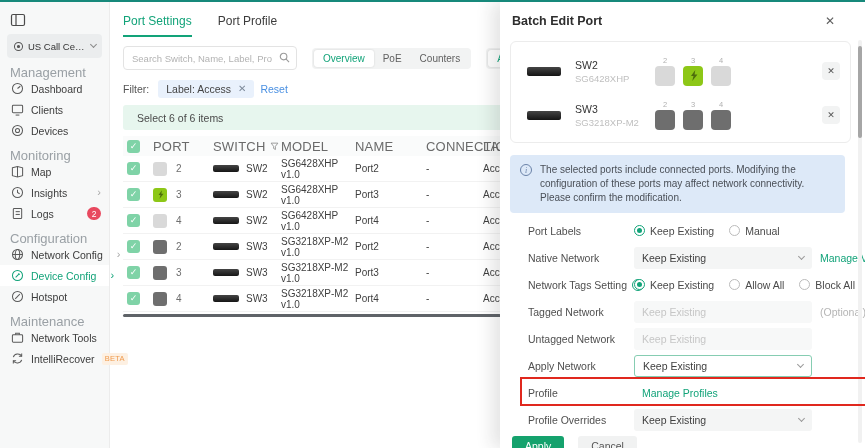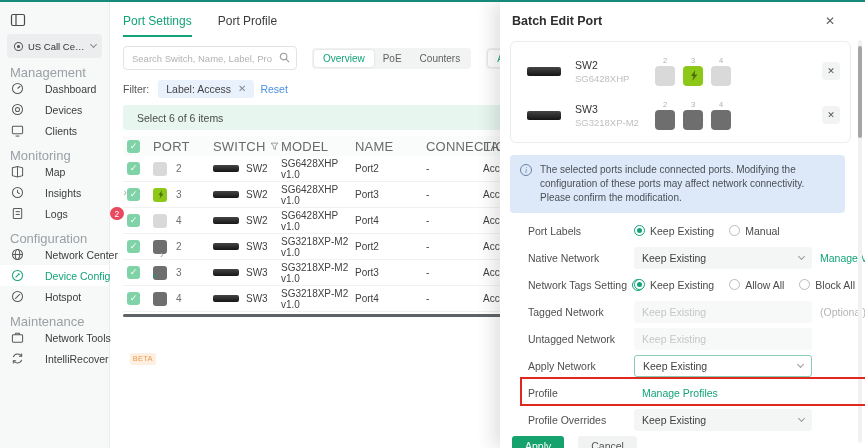--- a/index.html
+++ b/index.html
@@ -7,21 +7,21 @@
   body{position:relative;font-family:"Liberation Sans",sans-serif;background:#fff;color:#3c3c3c;-webkit-font-smoothing:antialiased}
   .topline{position:absolute;top:0;left:0;right:0;height:2px;background:#17897b;z-index:30}
 
   
   .sidebar{position:absolute;top:2px;left:0;width:110px;bottom:0;background:#f7f8f8;border-right:1px solid #ececec;z-index:2}
   .sb-toggle{margin:10px 0 0 10px;width:16px;height:16px;color:#4a4a4a;cursor:pointer}
   .site-select{margin:6px 7px 0 7px;height:24px;background:#ebedee;border-radius:4px;display:flex;align-items:center;gap:4px;padding:0 6px;font-size:9.5px;color:#333;cursor:pointer}
   .site-select .sname{flex:1;white-space:nowrap;overflow:hidden;text-overflow:ellipsis}
   .chev-dn{width:5px;height:5px;border-right:1.2px solid #8a8a8a;border-bottom:1.2px solid #8a8a8a;transform:rotate(45deg);margin-top:-3px;flex:none}
   .sb-section{margin:9px 0 0 10px;font-size:13px;line-height:11px;color:#9aa0a5}
-  .sb-item{display:flex;align-items:center;gap:21px;height:21px;padding:0 8px 0 11px;font-size:10.5px;color:#3c3c3c;cursor:pointer;white-space:nowrap}
+  .sb-item{display:flex;align-items:center;gap:7px;height:21px;padding:0 8px 0 11px;font-size:10.5px;color:#3c3c3c;cursor:pointer;white-space:nowrap}
   .sb-item.active{background:#fff;color:#12a379}
   .sb-ic{width:13px;height:13px;flex:none;color:#5a5a5a;display:flex}
   .sb-item.active .sb-ic{color:#12a379}
   .sb-ic svg{width:13px;height:13px}
   .sb-flex{flex:1}
   .sb-chevr{color:#a8a8a8;font-size:11px;line-height:1}
   .sb-badge{background:#e8495f;color:#fff;border-radius:8px;min-width:14px;height:13px;font-size:8.5px;display:flex;align-items:center;justify-content:center;padding:0 2px}
   .sb-beta{background:#fdf0e2;color:#ef9a4d;font-size:7.5px;padding:1.5px 3px;border-radius:2px;letter-spacing:.3px}
 
   
@@ -142,34 +142,34 @@
         <svg viewBox="0 0 14 14" fill="none" stroke="currentColor" stroke-width="1.1">
           <circle cx="7" cy="7" r="5.4"></circle>
           <line x1="7" y1="7" x2="10" y2="4.6"></line>
         </svg>
       </span>
     <span>Dashboard</span>
   </div>
   <div class="sb-item">
     <span class="sb-ic">
         <svg viewBox="0 0 14 14" fill="none" stroke="currentColor" stroke-width="1.1">
+          <rect x="1.5" y="2.5" width="11" height="8" rx="1"></rect>
+          <line x1="5" y1="13" x2="9" y2="13"></line>
+        </svg>
+      </span>
+    <span>Clients</span>
+  </div>
+  <div class="sb-item">
+    <span class="sb-ic">
+        <svg viewBox="0 0 14 14" fill="none" stroke="currentColor" stroke-width="1.1">
           <circle cx="7" cy="7" r="5.4"></circle>
           <circle cx="7" cy="7" r="2.2"></circle>
         </svg>
       </span>
     <span>Devices</span>
-  </div>
-  <div class="sb-item">
-    <span class="sb-ic">
-        <svg viewBox="0 0 14 14" fill="none" stroke="currentColor" stroke-width="1.1">
-          <rect x="1.5" y="2.5" width="11" height="8" rx="1"></rect>
-          <line x1="5" y1="13" x2="9" y2="13"></line>
-        </svg>
-      </span>
-    <span>Clients</span>
   </div>
 
   <div class="sb-section">Monitoring</div>
   <div class="sb-item">
     <span class="sb-ic">
         <svg viewBox="0 0 14 14" fill="none" stroke="currentColor" stroke-width="1.1">
           <path d="M1.5 3 L7 1.6 L12.5 3 V11.5 L7 12.9 L1.5 11.5 Z"></path>
           <line x1="7" y1="1.6" x2="7" y2="12.9"></line>
         </svg>
       </span>
@@ -201,21 +201,21 @@
 
   <div class="sb-section">Configuration</div>
   <div class="sb-item">
     <span class="sb-ic">
         <svg viewBox="0 0 14 14" fill="none" stroke="currentColor" stroke-width="1.1">
           <circle cx="7" cy="7" r="5.4"></circle>
           <ellipse cx="7" cy="7" rx="2.4" ry="5.4"></ellipse>
           <line x1="1.6" y1="7" x2="12.4" y2="7"></line>
         </svg>
       </span>
-    <span>Network Center</span>
+    <span>Network Config</span>
     <span class="sb-flex"></span>
       <span class="sb-chevr">›</span>
   </div>
   <div class="sb-item active">
     <span class="sb-ic">
         <svg viewBox="0 0 14 14" fill="none" stroke="currentColor" stroke-width="1.1">
           <circle cx="7" cy="7" r="5.4"></circle>
           <path d="M5 9 L9 5 M8 4.6 L9.4 6"></path>
         </svg>
       </span>

